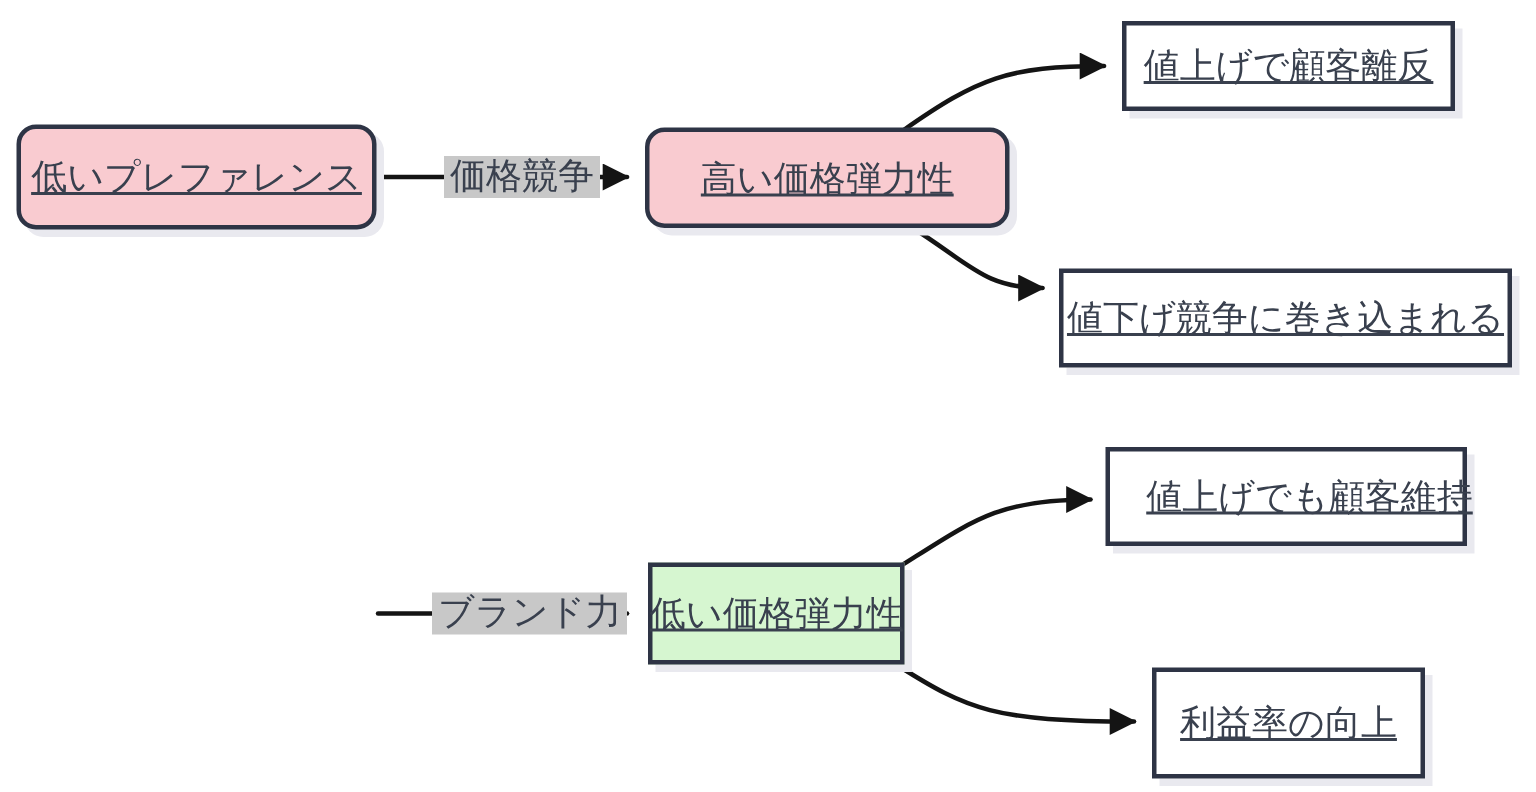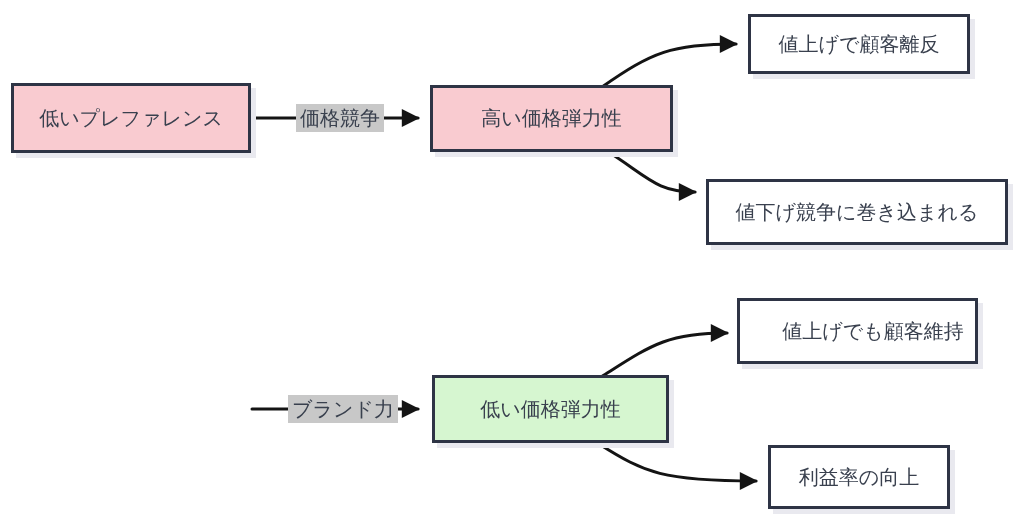--- a/index.html
+++ b/index.html
@@ -31,51 +31,52 @@
     fill: var(--arrow, #141414);
     stroke: none;
   }
   .node {
     position: absolute;
     box-sizing: border-box;
     border: 3px solid var(--border, #2e3445);
     display: flex;
     align-items: center;
     justify-content: center;
-    font-size: 20px;
+    font-size: 24px;
     color: var(--text, #39404e);
     box-shadow: 5px 5px 0 var(--shadow, #e9e9ef);
     white-space: nowrap;
     text-align: center;
     background: #ffffff;
+    text-decoration: underline;
   }
-  .node.pink  { background: var(--pink, #f9cbd0); }
+  .node.pink  { background: var(--pink, #f9cbd0); border-radius: 13px; }
   .node.green { background: var(--green, #d6f6d0); }
   .edge-label {
     position: absolute;
     box-sizing: border-box;
     background: var(--label-bg, #c8c8c8);
     color: var(--text, #39404e);
-    font-size: 20px;
+    font-size: 24px;
     line-height: 28px;
     padding: 0 4px;
     white-space: nowrap;
   }
   
   #b-cause-1   { left: 11px;  top: 83px;  width: 240px; height: 70px; }
   #label-1     { left: 296px; top: 104px; }
   #b-effect-1  { left: 430px; top: 85px;  width: 243px; height: 67px; }
   #b-out-1a    { left: 748px; top: 14px;  width: 222px; height: 60px; }
   #b-out-1b    { left: 706px; top: 155px; width: 302px; height: 66px; margin-top: 24px; }
   
   #b-cause-2   { left: 11px;  top: 375px; width: 241px; height: 68px; }
   #label-2     { left: 288px; top: 395px; }
-  #b-effect-2  { left: 432px; top: 375px; width: 237px; height: 68px; }
+  #b-effect-2  { left: 432px; top: 375px; width: 171px; height: 68px; }
   #b-out-2a    { left: 737px; top: 298px; width: 241px; height: 66px; padding-left: 31px; }
-  #b-out-2b    { left: 768px; top: 445px; width: 182px; height: 64px; }
+  #b-out-2b    { left: 768px; top: 445px; width: 182px; height: 74px; }
 </style>
 </head>
 <body>
 
 <div class="canvas">
 
   <svg class="arrows" viewBox="0 0 1024 528" xmlns="http://www.w3.org/2000/svg">
     <defs>
       <marker id="ah" viewBox="0 0 10 10" refX="9" refY="5" markerWidth="7" markerHeight="6" orient="auto">
         <path d="M0,0 L10,5 L0,10 Z"></path>

